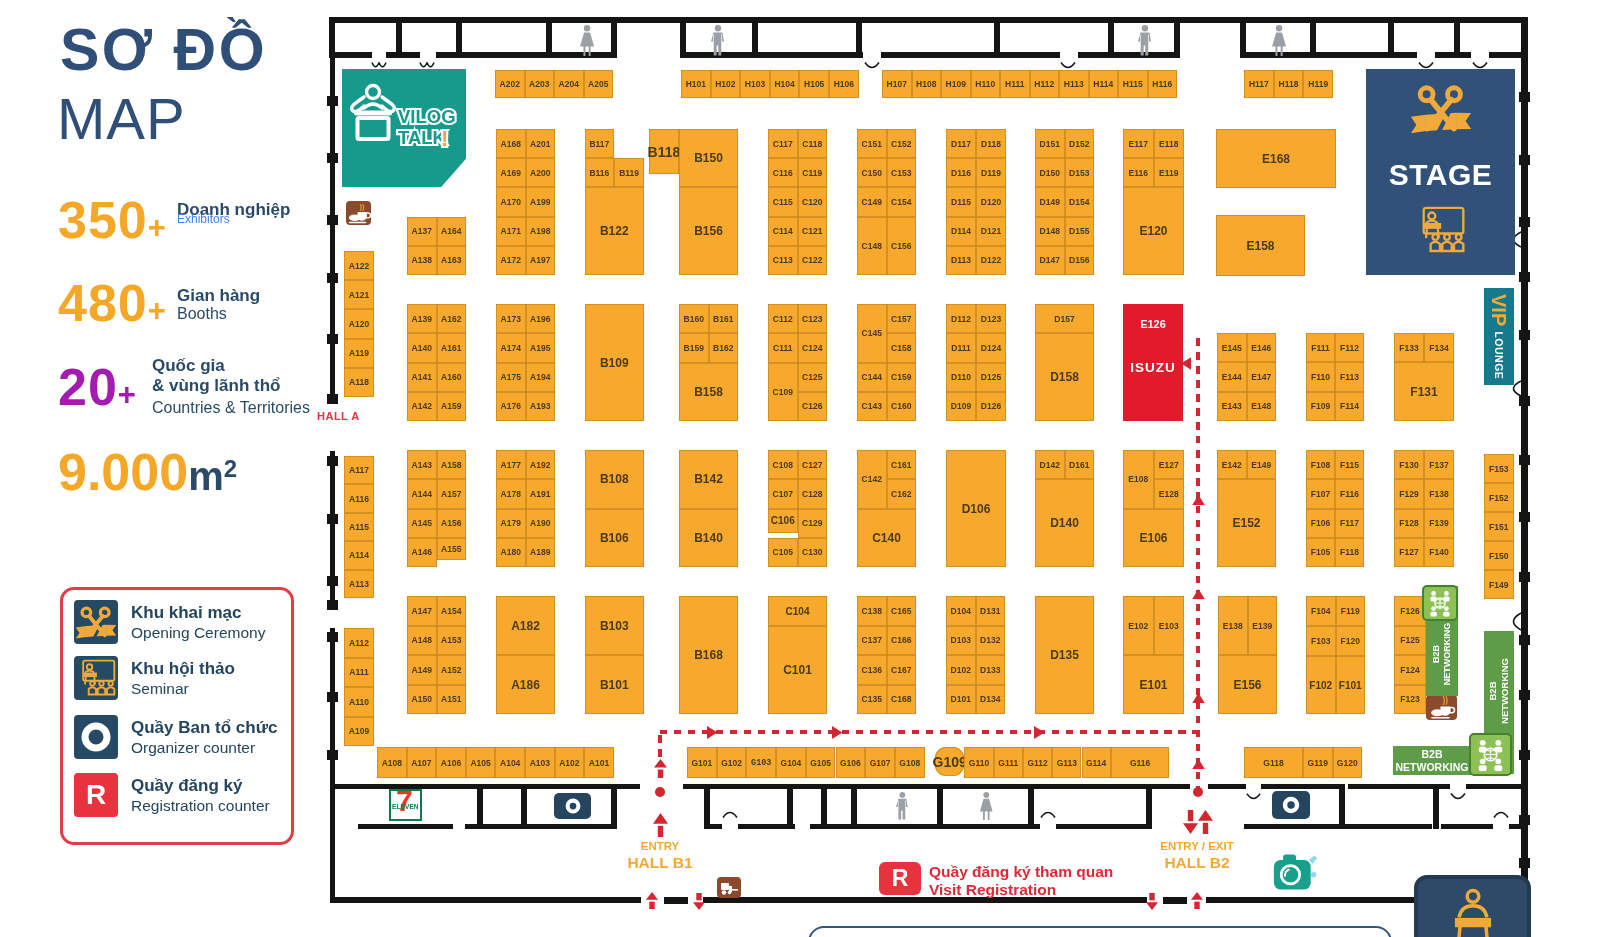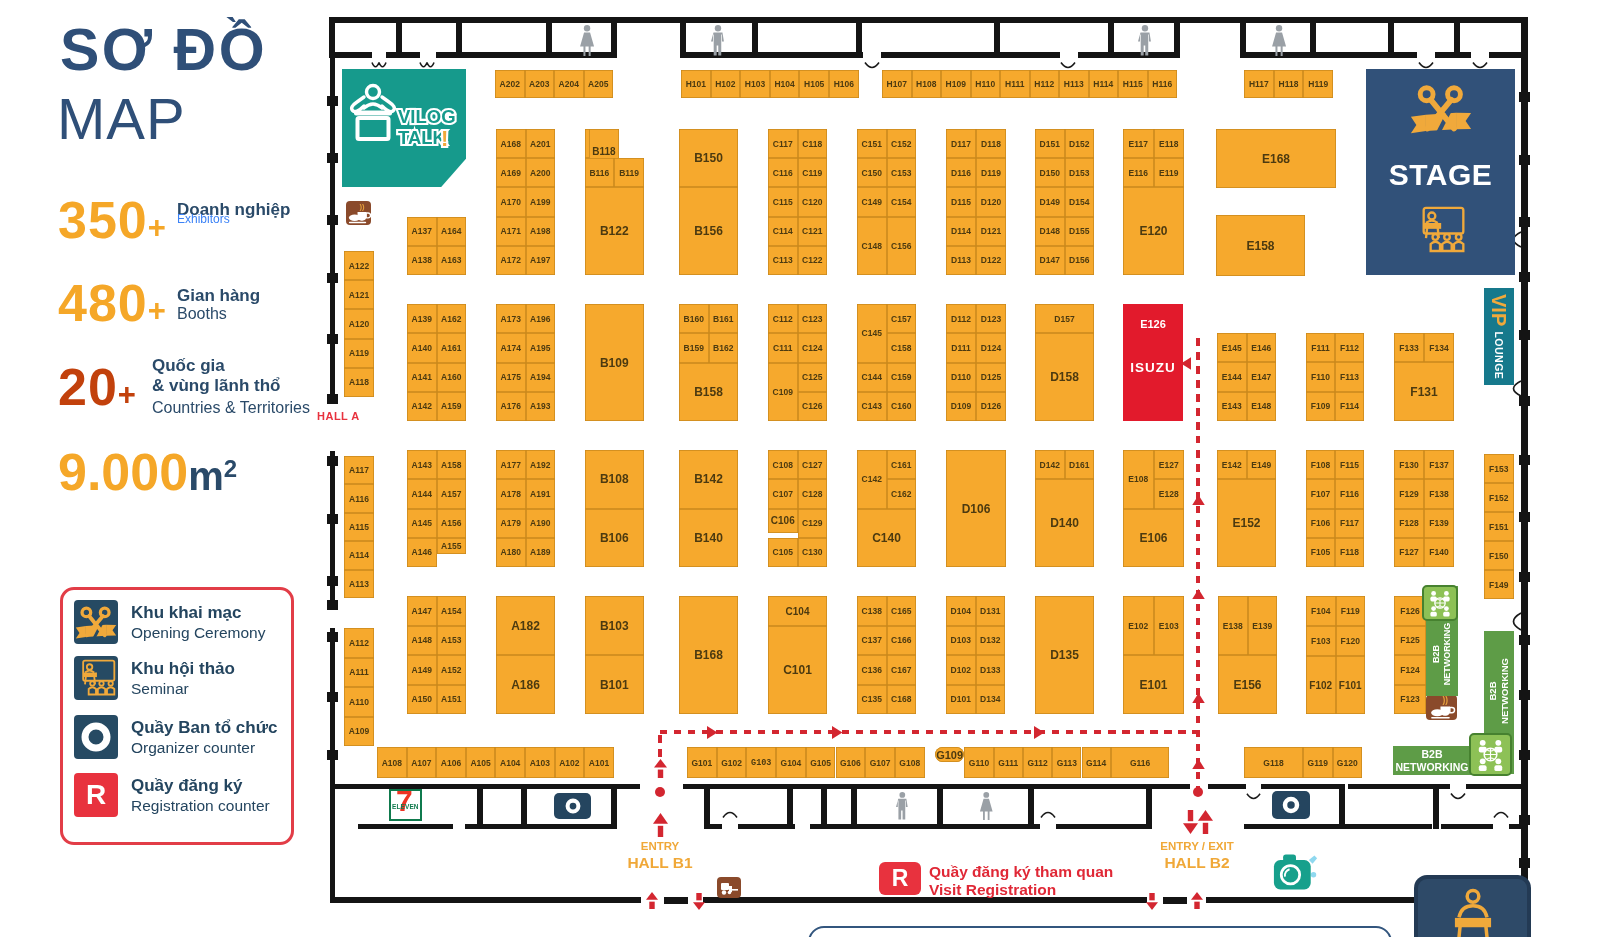--- a/index.html
+++ b/index.html
@@ -18,21 +18,21 @@
 <div class="ab" style="left:57px;top:85px;font-size:58px;font-weight:400;color:#2f4f78;letter-spacing:1px;">MAP</div>
 
 <div class="ab" style="left:58px;top:190px;color:#f5a728;font-weight:bold;font-size:52px;letter-spacing:1px;">350<span style="font-size:31px;">+</span></div>
 <div class="ab" style="left:177px;top:200px;color:#2a4a69;font-weight:bold;font-size:17px;">Doanh nghiệp</div>
 <div class="ab" style="left:177px;top:212px;color:#3b82f6;font-size:12px;">Exhibitors</div>
 
 <div class="ab" style="left:58px;top:273px;color:#f5a728;font-weight:bold;font-size:52px;letter-spacing:1px;">480<span style="font-size:31px;">+</span></div>
 <div class="ab" style="left:177px;top:286px;color:#2a4a69;font-weight:bold;font-size:17px;">Gian hàng</div>
 <div class="ab" style="left:177px;top:305px;color:#2a4a69;font-size:16px;">Booths</div>
 
-<div class="ab" style="left:58px;top:357px;color:#c2410c;font-weight:bold;font-size:52px;letter-spacing:1px;">20<span style="font-size:31px;">+</span></div>
+<div class="ab" style="left:58px;top:357px;color:#a21caf;font-weight:bold;font-size:52px;letter-spacing:1px;">20<span style="font-size:31px;">+</span></div>
 <div class="ab" style="left:152px;top:356px;color:#2a4a69;font-weight:bold;font-size:17px;line-height:20px;">Quốc gia<br>&amp; vùng lãnh thổ</div>
 <div class="ab" style="left:152px;top:399px;color:#2a4a69;font-size:16px;">Countries &amp; Territories</div>
 
 <div class="ab" style="left:58px;top:442px;color:#f5a728;font-weight:bold;font-size:52px;">9.000<span style="color:#2a4a69;font-size:40px;">m<span style="font-size:24px;vertical-align:13px;">2</span></span></div>
 
 <div class="ab" style="left:60px;top:587px;width:228px;height:252px;border:3px solid #e23d47;border-radius:14px;background:#fff;"></div>
 <div class="ab" style="left:74px;top:600px;width:44px;height:44px;background:#264a63;border-radius:4px;">
 <svg width="44" height="44" viewBox="0 0 48 44">
 <g fill="none" stroke="#f0a93b" stroke-linecap="round" transform="translate(0,4)">
 <circle cx="13.5" cy="7.5" r="4.7" stroke-width="3.6"></circle>
@@ -234,21 +234,21 @@
 <div class="bo" style="left:525.5px;top:129px;width:29.5px;height:29.2px;font-size:8.5px;">A201</div>
 <div class="bo" style="left:496px;top:158.2px;width:29.5px;height:29.2px;font-size:8.5px;">A169</div>
 <div class="bo" style="left:525.5px;top:158.2px;width:29.5px;height:29.2px;font-size:8.5px;">A200</div>
 <div class="bo" style="left:496px;top:187.39999999999998px;width:29.5px;height:29.2px;font-size:8.5px;">A170</div>
 <div class="bo" style="left:525.5px;top:187.39999999999998px;width:29.5px;height:29.2px;font-size:8.5px;">A199</div>
 <div class="bo" style="left:496px;top:216.59999999999997px;width:29.5px;height:29.2px;font-size:8.5px;">A171</div>
 <div class="bo" style="left:525.5px;top:216.59999999999997px;width:29.5px;height:29.2px;font-size:8.5px;">A198</div>
 <div class="bo" style="left:496px;top:245.79999999999995px;width:29.5px;height:29.2px;font-size:8.5px;">A172</div>
 <div class="bo" style="left:525.5px;top:245.79999999999995px;width:29.5px;height:29.2px;font-size:8.5px;">A197</div>
 <div class="bo" style="left:584.5px;top:129px;width:29.75px;height:29.2px;font-size:8.5px;">B117</div>
-<div class="bo" style="left:589px;top:129px;width:29.75px;height:45px;font-size:10px;">B118</div>
+<div class="bo" style="left:649px;top:129px;width:29.75px;height:45px;font-size:14px;">B118</div>
 <div class="bo" style="left:584.5px;top:158.2px;width:29.75px;height:29.2px;font-size:8.5px;">B116</div>
 <div class="bo" style="left:614.25px;top:158.2px;width:29.75px;height:29.2px;font-size:8.5px;">B119</div>
 <div class="bo" style="left:584.5px;top:187.4px;width:59.5px;height:87.6px;font-size:12px;">B122</div>
 <div class="bo" style="left:679px;top:129px;width:59px;height:58.4px;font-size:12px;">B150</div>
 <div class="bo" style="left:679px;top:187.4px;width:59px;height:87.6px;font-size:12px;">B156</div>
 <div class="bo" style="left:768px;top:129px;width:29.5px;height:29.2px;font-size:8.5px;">C117</div>
 <div class="bo" style="left:797.5px;top:129px;width:29.5px;height:29.2px;font-size:8.5px;">C118</div>
 <div class="bo" style="left:768px;top:158.2px;width:29.5px;height:29.2px;font-size:8.5px;">C116</div>
 <div class="bo" style="left:797.5px;top:158.2px;width:29.5px;height:29.2px;font-size:8.5px;">C119</div>
 <div class="bo" style="left:768px;top:187.39999999999998px;width:29.5px;height:29.2px;font-size:8.5px;">C115</div>
@@ -353,21 +353,21 @@
 <div class="bo" style="left:1394px;top:333px;width:30.0px;height:29.25px;font-size:8.5px;">F133</div>
 <div class="bo" style="left:1424.0px;top:333px;width:30.0px;height:29.25px;font-size:8.5px;">F134</div>
 <div class="bo" style="left:1394px;top:362.25px;width:60px;height:59px;font-size:12px;">F131</div>
 <div class="bo" style="left:407px;top:450px;width:29.5px;height:29.25px;font-size:8.5px;">A143</div>
 <div class="bo" style="left:436.5px;top:450px;width:29.5px;height:29.25px;font-size:8.5px;">A158</div>
 <div class="bo" style="left:407px;top:479.25px;width:29.5px;height:29.25px;font-size:8.5px;">A144</div>
 <div class="bo" style="left:436.5px;top:479.25px;width:29.5px;height:29.25px;font-size:8.5px;">A157</div>
 <div class="bo" style="left:407px;top:508.5px;width:29.5px;height:29.25px;font-size:8.5px;">A145</div>
 <div class="bo" style="left:436.5px;top:508.5px;width:29.5px;height:29.25px;font-size:8.5px;">A156</div>
 <div class="bo" style="left:407px;top:537.75px;width:29.5px;height:29.25px;font-size:8.5px;">A146</div>
-<div class="bo" style="left:436.5px;top:537.75px;width:29.5px;height:16px;font-size:8.5px;text-align:right;">A155</div>
+<div class="bo" style="left:436.5px;top:537.75px;width:29.5px;height:22px;font-size:8.5px;text-align:right;">A155</div>
 <div class="bo" style="left:496px;top:450px;width:29.5px;height:29.25px;font-size:8.5px;">A177</div>
 <div class="bo" style="left:525.5px;top:450px;width:29.5px;height:29.25px;font-size:8.5px;">A192</div>
 <div class="bo" style="left:496px;top:479.25px;width:29.5px;height:29.25px;font-size:8.5px;">A178</div>
 <div class="bo" style="left:525.5px;top:479.25px;width:29.5px;height:29.25px;font-size:8.5px;">A191</div>
 <div class="bo" style="left:496px;top:508.5px;width:29.5px;height:29.25px;font-size:8.5px;">A179</div>
 <div class="bo" style="left:525.5px;top:508.5px;width:29.5px;height:29.25px;font-size:8.5px;">A190</div>
 <div class="bo" style="left:496px;top:537.75px;width:29.5px;height:29.25px;font-size:8.5px;">A180</div>
 <div class="bo" style="left:525.5px;top:537.75px;width:29.5px;height:29.25px;font-size:8.5px;">A189</div>
 <div class="bo" style="left:584.5px;top:450px;width:59.5px;height:58.5px;font-size:12px;">B108</div>
 <div class="bo" style="left:584.5px;top:508.5px;width:59.5px;height:58.5px;font-size:12px;">B106</div>
@@ -488,21 +488,21 @@
 <div class="bo" style="left:554.6px;top:747px;width:29.6px;height:31px;font-size:8.5px;">A102</div>
 <div class="bo" style="left:584.2px;top:747px;width:29.6px;height:31px;font-size:8.5px;">A101</div>
 <div class="bo" style="left:687.0px;top:747px;width:29.7px;height:31px;font-size:8.5px;">G101</div>
 <div class="bo" style="left:716.7px;top:747px;width:29.7px;height:31px;font-size:8.5px;">G102</div>
 <div class="bo" style="left:746.4px;top:747px;width:29.7px;height:31px;font-size:8.5px;font-family:Liberation Mono, monospace;">G103</div>
 <div class="bo" style="left:776.1px;top:747px;width:29.7px;height:31px;font-size:8.5px;">G104</div>
 <div class="bo" style="left:805.8px;top:747px;width:29.7px;height:31px;font-size:8.5px;">G105</div>
 <div class="bo" style="left:835.5px;top:747px;width:29.7px;height:31px;font-size:8.5px;">G106</div>
 <div class="bo" style="left:865.2px;top:747px;width:29.7px;height:31px;font-size:8.5px;">G107</div>
 <div class="bo" style="left:894.9px;top:747px;width:29.7px;height:31px;font-size:8.5px;">G108</div>
-<div class="bo" style="left:935.0px;top:747px;width:29.3px;height:15px;font-size:11px;border-radius:11px;">G109</div>
+<div class="bo" style="left:935.0px;top:747px;width:29.3px;height:29px;font-size:14px;border-radius:11px;">G109</div>
 <div class="bo" style="left:964.3px;top:747px;width:29.3px;height:31px;font-size:8.5px;">G110</div>
 <div class="bo" style="left:993.6px;top:747px;width:29.3px;height:31px;font-size:8.5px;">G111</div>
 <div class="bo" style="left:1022.9px;top:747px;width:29.3px;height:31px;font-size:8.5px;">G112</div>
 <div class="bo" style="left:1052.2px;top:747px;width:29.3px;height:31px;font-size:8.5px;">G113</div>
 <div class="bo" style="left:1081.5px;top:747px;width:29.3px;height:31px;font-size:8.5px;">G114</div>
 <div class="bo" style="left:1110.8px;top:747px;width:58.6px;height:31px;font-size:8.5px;">G116</div>
 <div class="bo" style="left:1244px;top:747px;width:59px;height:31px;font-size:8.5px;">G118</div>
 <div class="bo" style="left:1303px;top:747px;width:29.5px;height:31px;font-size:8.5px;">G119</div>
 <div class="bo" style="left:1332.5px;top:747px;width:29.5px;height:31px;font-size:8.5px;">G120</div>
 <div class="ab" style="left:1123px;top:304px;width:60px;height:117px;background:#e21a2c;color:#fff;text-align:center;">

